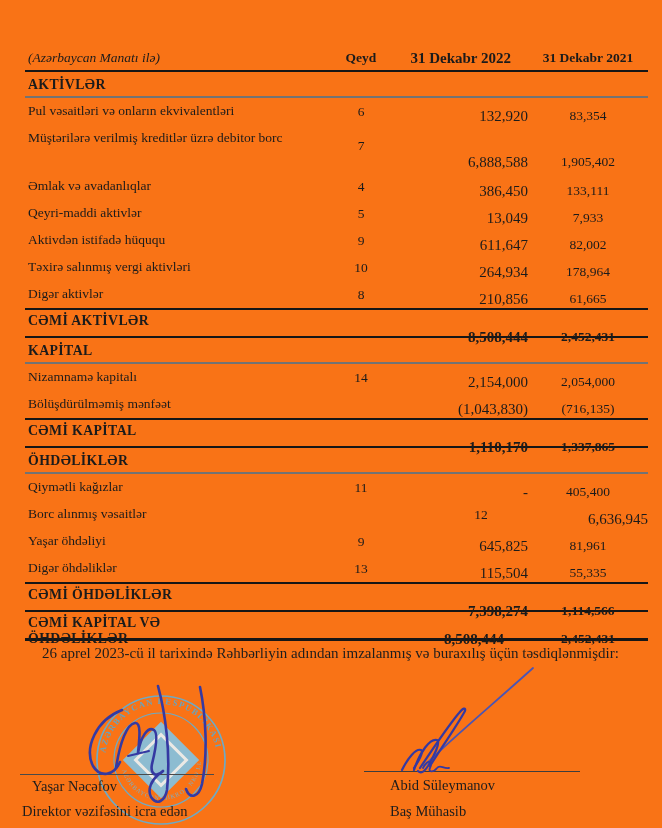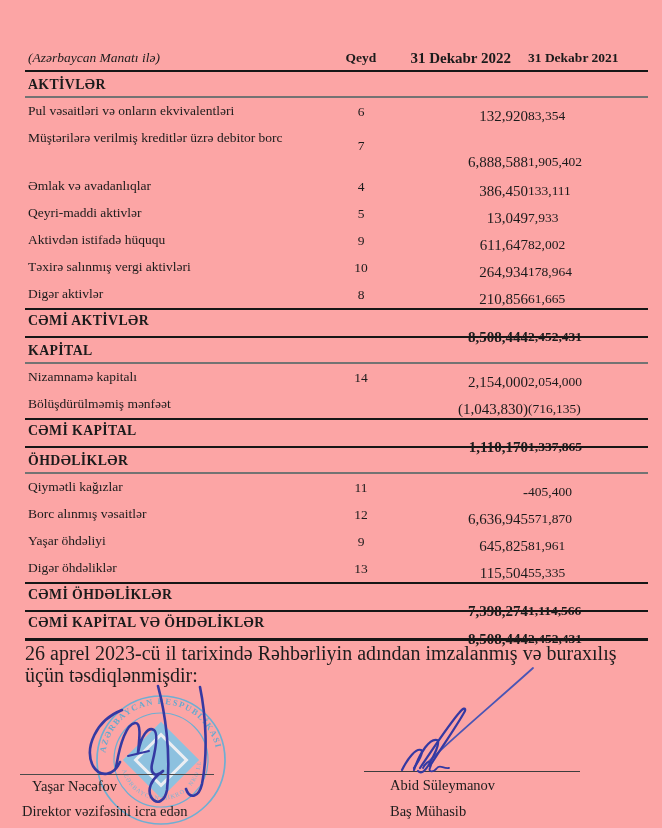--- a/index.html
+++ b/index.html
@@ -1,29 +1,29 @@
 <!DOCTYPE html>
 <html><head>
 <meta charset="utf-8">
 <style>
   html,body { margin:0; padding:0; }
   .page {
     position:relative;
     width:662px; height:828px;
-    background:#fca5a5;
+    background:#f97316;
     font-family:"Liberation Serif","DejaVu Serif",serif;
     color:#1b1b1b;
     overflow:hidden;
   }
   .sheet { position:absolute; left:25px; top:44px; width:623px; }
   .trow { display:flex; }
   .c-label { flex:1; padding-left:3px; font-size:13.5px; }
   .c-note  { width:62px; text-align:center; font-size:13.5px; }
   .c-v1    { width:136px; text-align:right; font-size:15px; }
-  .c-v2    { width:120px; text-align:left; font-size:13.5px; }
+  .c-v2    { width:120px; text-align:center; font-size:13.5px; }
 
   .r-colhead { height:26px; border-bottom:2px solid #161616; }
   .r-colhead .c-label { font-style:italic; padding-top:6px; font-size:13.5px; }
   .r-colhead .c-note, .r-colhead .c-v1, .r-colhead .c-v2 { font-weight:bold; padding-top:6px; }
   .r-colhead .c-v1 { padding-right:17px; box-sizing:border-box; }
 
   .r-section { height:24px; border-bottom:2px solid #737373; }
   .r-section .c-label { font-weight:bold; padding-top:5px; letter-spacing:.4px; font-size:13.8px; }
 
   .r-item { height:27px; }
@@ -33,25 +33,25 @@
 
   .r-item--tall { height:48px; }
   .r-item--tall .c-label { padding-top:2px; line-height:21px; }
   .r-item--tall .c-note  { padding-top:13px; }
   .r-item--tall .c-v1, .r-item--tall .c-v2 { padding-top:29px; }
 
   .r-total { height:26px; border-top:2px solid #161616; border-bottom:2px solid #161616; }
   .r-total .c-label { font-weight:bold; padding-top:3px; letter-spacing:.4px; font-size:13.8px; }
   .r-total .c-v1, .r-total .c-v2 { font-weight:bold; padding-top:19px; }
   .r-total--noTop { border-top:none; }
-  .r-total--thickBottom { border-bottom:3px solid #161616; }
+  .r-total--thickBottom { border-bottom:3px solid #161616;gap:24px; }
 
   .approval {
-    position:absolute; left:25px; top:642px; width:600px;
-    font-size:20px; line-height:22px; color:#1d1d1d;
+    position:absolute; left:42px; top:642px; width:600px;
+    font-size:15px; line-height:22px; color:#1d1d1d;
   }
 
   .sig-line { position:absolute; border-top:1.6px solid #4a4a4a; }
   .sig-line--left  { left:20px;  top:774px; width:194px; }
   .sig-line--right { left:364px; top:771px; width:216px; border-top-color:#3d3d3d; }
 
   .sig-name  { position:absolute; font-size:14.5px; color:#1d1d1d; }
   .sig-title { position:absolute; font-size:14.5px; color:#1d1d1d; }
   .name-left   { left:32px;  top:778px; }
   .title-left  { left:22px;  top:803px; }
@@ -170,21 +170,20 @@
       <div class="c-label">Qiymətli kağızlar</div>
       <div class="c-note">11</div>
       <div class="c-v1">-</div>
       <div class="c-v2">405,400</div>
     </div>
 
     <div class="trow r-item">
       <div class="c-label">Borc alınmış vəsaitlər</div>
       <div class="c-note">12</div>
       <div class="c-v1">6,636,945</div>
-      <div class="c-v2">571,870</div>
     </div>
 
     <div class="trow r-item">
       <div class="c-label">Yaşar öhdəliyi</div>
       <div class="c-note">9</div>
       <div class="c-v1">645,825</div>
       <div class="c-v2">81,961</div>
     </div>
 
     <div class="trow r-item">

